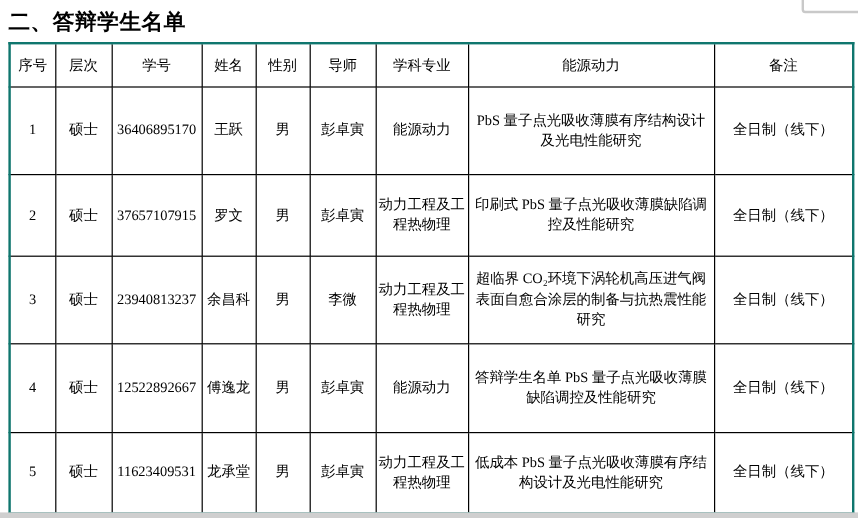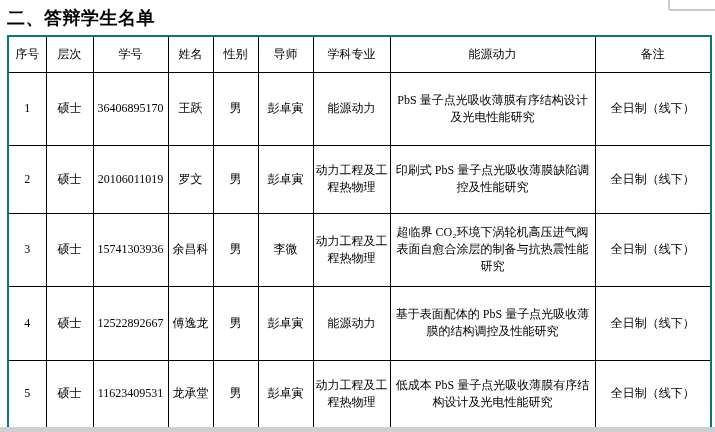--- a/index.html
+++ b/index.html
@@ -125,50 +125,50 @@
         <td>男</td>
         <td>彭卓寅</td>
         <td class="c-major">能源动力</td>
         <td class="c-thesis">PbS 量子点光吸收薄膜有序结构设计及光电性能研究</td>
         <td>全日制（线下）</td>
       </tr>
 
       <tr class="r2">
         <td class="c-num">2</td>
         <td>硕士</td>
-        <td class="c-id">20106011019</td>
+        <td class="c-id">37657107915</td>
         <td>罗文</td>
         <td>男</td>
         <td>彭卓寅</td>
         <td class="c-major">动力工程及工程热物理</td>
         <td class="c-thesis">印刷式 PbS 量子点光吸收薄膜缺陷调控及性能研究</td>
         <td>全日制（线下）</td>
       </tr>
 
       <tr class="r3">
         <td class="c-num">3</td>
         <td>硕士</td>
-        <td class="c-id">15741303936</td>
+        <td class="c-id">23940813237</td>
         <td>余昌科</td>
         <td>男</td>
         <td>李微</td>
         <td class="c-major">动力工程及工程热物理</td>
         <td class="c-thesis">超临界 CO₂环境下涡轮机高压进气阀表面自愈合涂层的制备与抗热震性能研究</td>
         <td>全日制（线下）</td>
       </tr>
 
       <tr class="r4">
         <td class="c-num">4</td>
         <td>硕士</td>
         <td class="c-id">12522892667</td>
         <td>傅逸龙</td>
         <td>男</td>
         <td>彭卓寅</td>
         <td class="c-major">能源动力</td>
-        <td class="c-thesis">基于表面配体的 PbS 量子点光吸收薄膜的结构调控及性能研究</td>
+        <td class="c-thesis">答辩学生名单 PbS 量子点光吸收薄膜缺陷调控及性能研究</td>
         <td>全日制（线下）</td>
       </tr>
 
       <tr class="r5">
         <td class="c-num">5</td>
         <td>硕士</td>
         <td class="c-id">11623409531</td>
         <td>龙承堂</td>
         <td>男</td>
         <td>彭卓寅</td>

